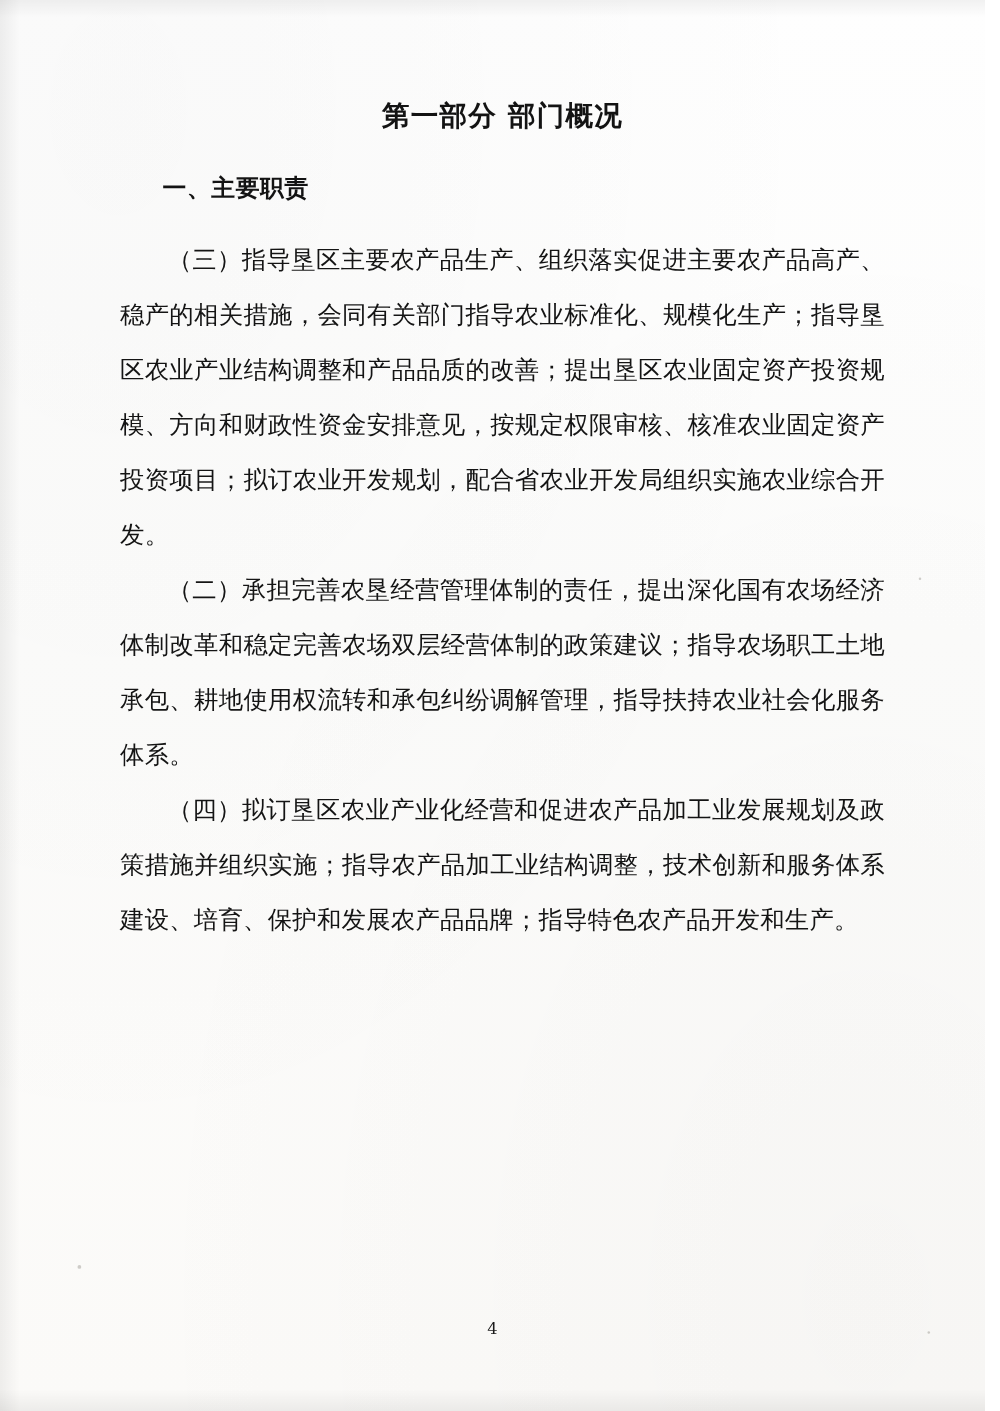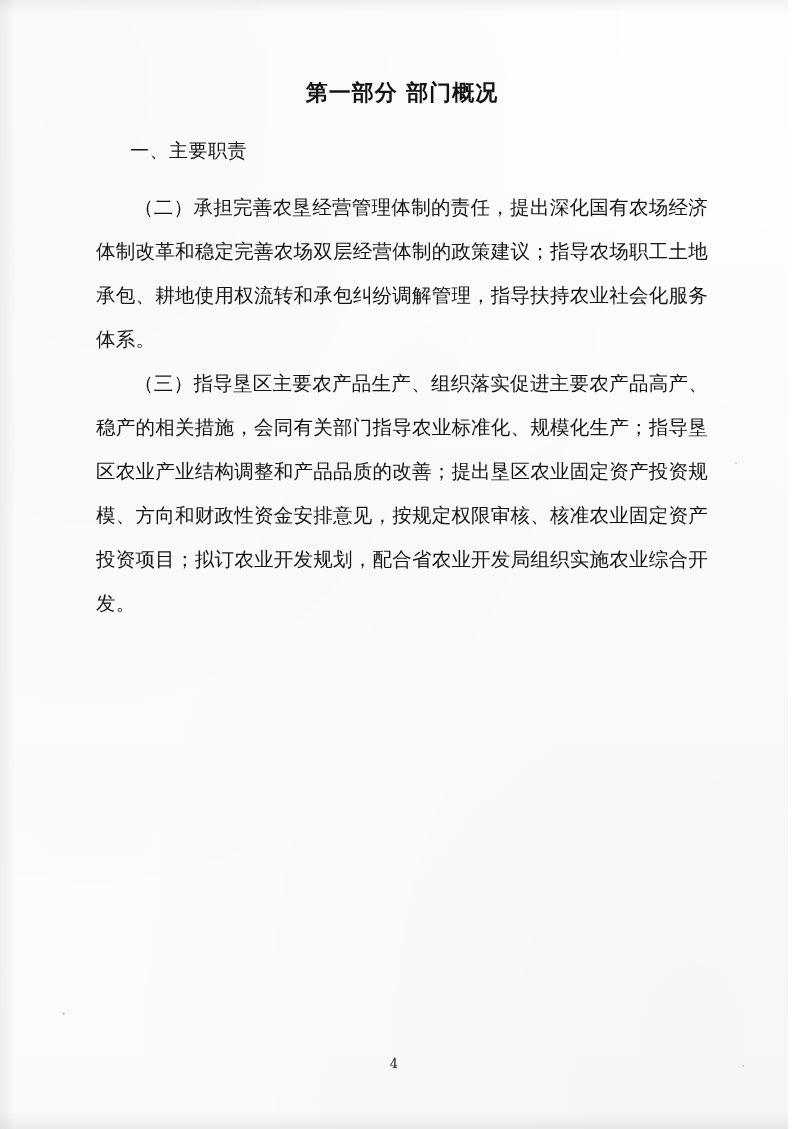--- a/index.html
+++ b/index.html
@@ -37,21 +37,21 @@
     text-align: center;
     font-family: "DejaVu Sans", "Liberation Sans", sans-serif;
     font-weight: bold;
     font-size: 22px;
     letter-spacing: 1px;
     color: #131313;
     margin: 0 0 30px 0;
   }
   .section-heading {
     font-family: "DejaVu Sans", "Liberation Sans", sans-serif;
-    font-weight: normal;
+    font-weight: bold;
     font-size: 19px;
     letter-spacing: 0.5px;
     color: #131313;
     margin: 0 0 22px 0;
     text-indent: 34px;
   }
   p.body-text {
     font-size: 19.5px;
     line-height: 44px;
     color: #141414;
@@ -105,18 +105,19 @@
   <div class="edge-shadow-top"></div>
   <div class="edge-shadow-bottom"></div>
 
   <div class="speck" style="left:62px; top:1012px; width:3px; height:3px;"></div>
   <div class="speck" style="left:735px; top:462px; width:2px; height:2px;"></div>
   <div class="speck" style="left:742px; top:1065px; width:2px; height:2px;"></div>
 
   <div class="content">
     <h1 class="doc-title">第一部分 部门概况</h1>
     <h2 class="section-heading">一、主要职责</h2>
+    <p class="body-text">（三）指导垦区主要农产品生产、组织落实促进主要农产品高产、稳产的相关措施，会同有关部门指导农业标准化、规模化生产；指导垦区农业产业结构调整和产品品质的改善；提出垦区农业固定资产投资规模、方向和财政性资金安排意见，按规定权限审核、核准农业固定资产投资项目；拟订农业开发规划，配合省农业开发局组织实施农业综合开发。</p>
     <p class="body-text">（二）承担完善农垦经营管理体制的责任，提出深化国有农场经济体制改革和稳定完善农场双层经营体制的政策建议；指导农场职工土地承包、耕地使用权流转和承包纠纷调解管理，指导扶持农业社会化服务体系。</p>
-    <p class="body-text">（三）指导垦区主要农产品生产、组织落实促进主要农产品高产、稳产的相关措施，会同有关部门指导农业标准化、规模化生产；指导垦区农业产业结构调整和产品品质的改善；提出垦区农业固定资产投资规模、方向和财政性资金安排意见，按规定权限审核、核准农业固定资产投资项目；拟订农业开发规划，配合省农业开发局组织实施农业综合开发。</p>
+    <p class="body-text">（四）拟订垦区农业产业化经营和促进农产品加工业发展规划及政策措施并组织实施；指导农产品加工业结构调整，技术创新和服务体系建设、培育、保护和发展农产品品牌；指导特色农产品开发和生产。</p>
   </div>
 
   <div class="page-number">4</div>
 </div>
 
 </body></html>

